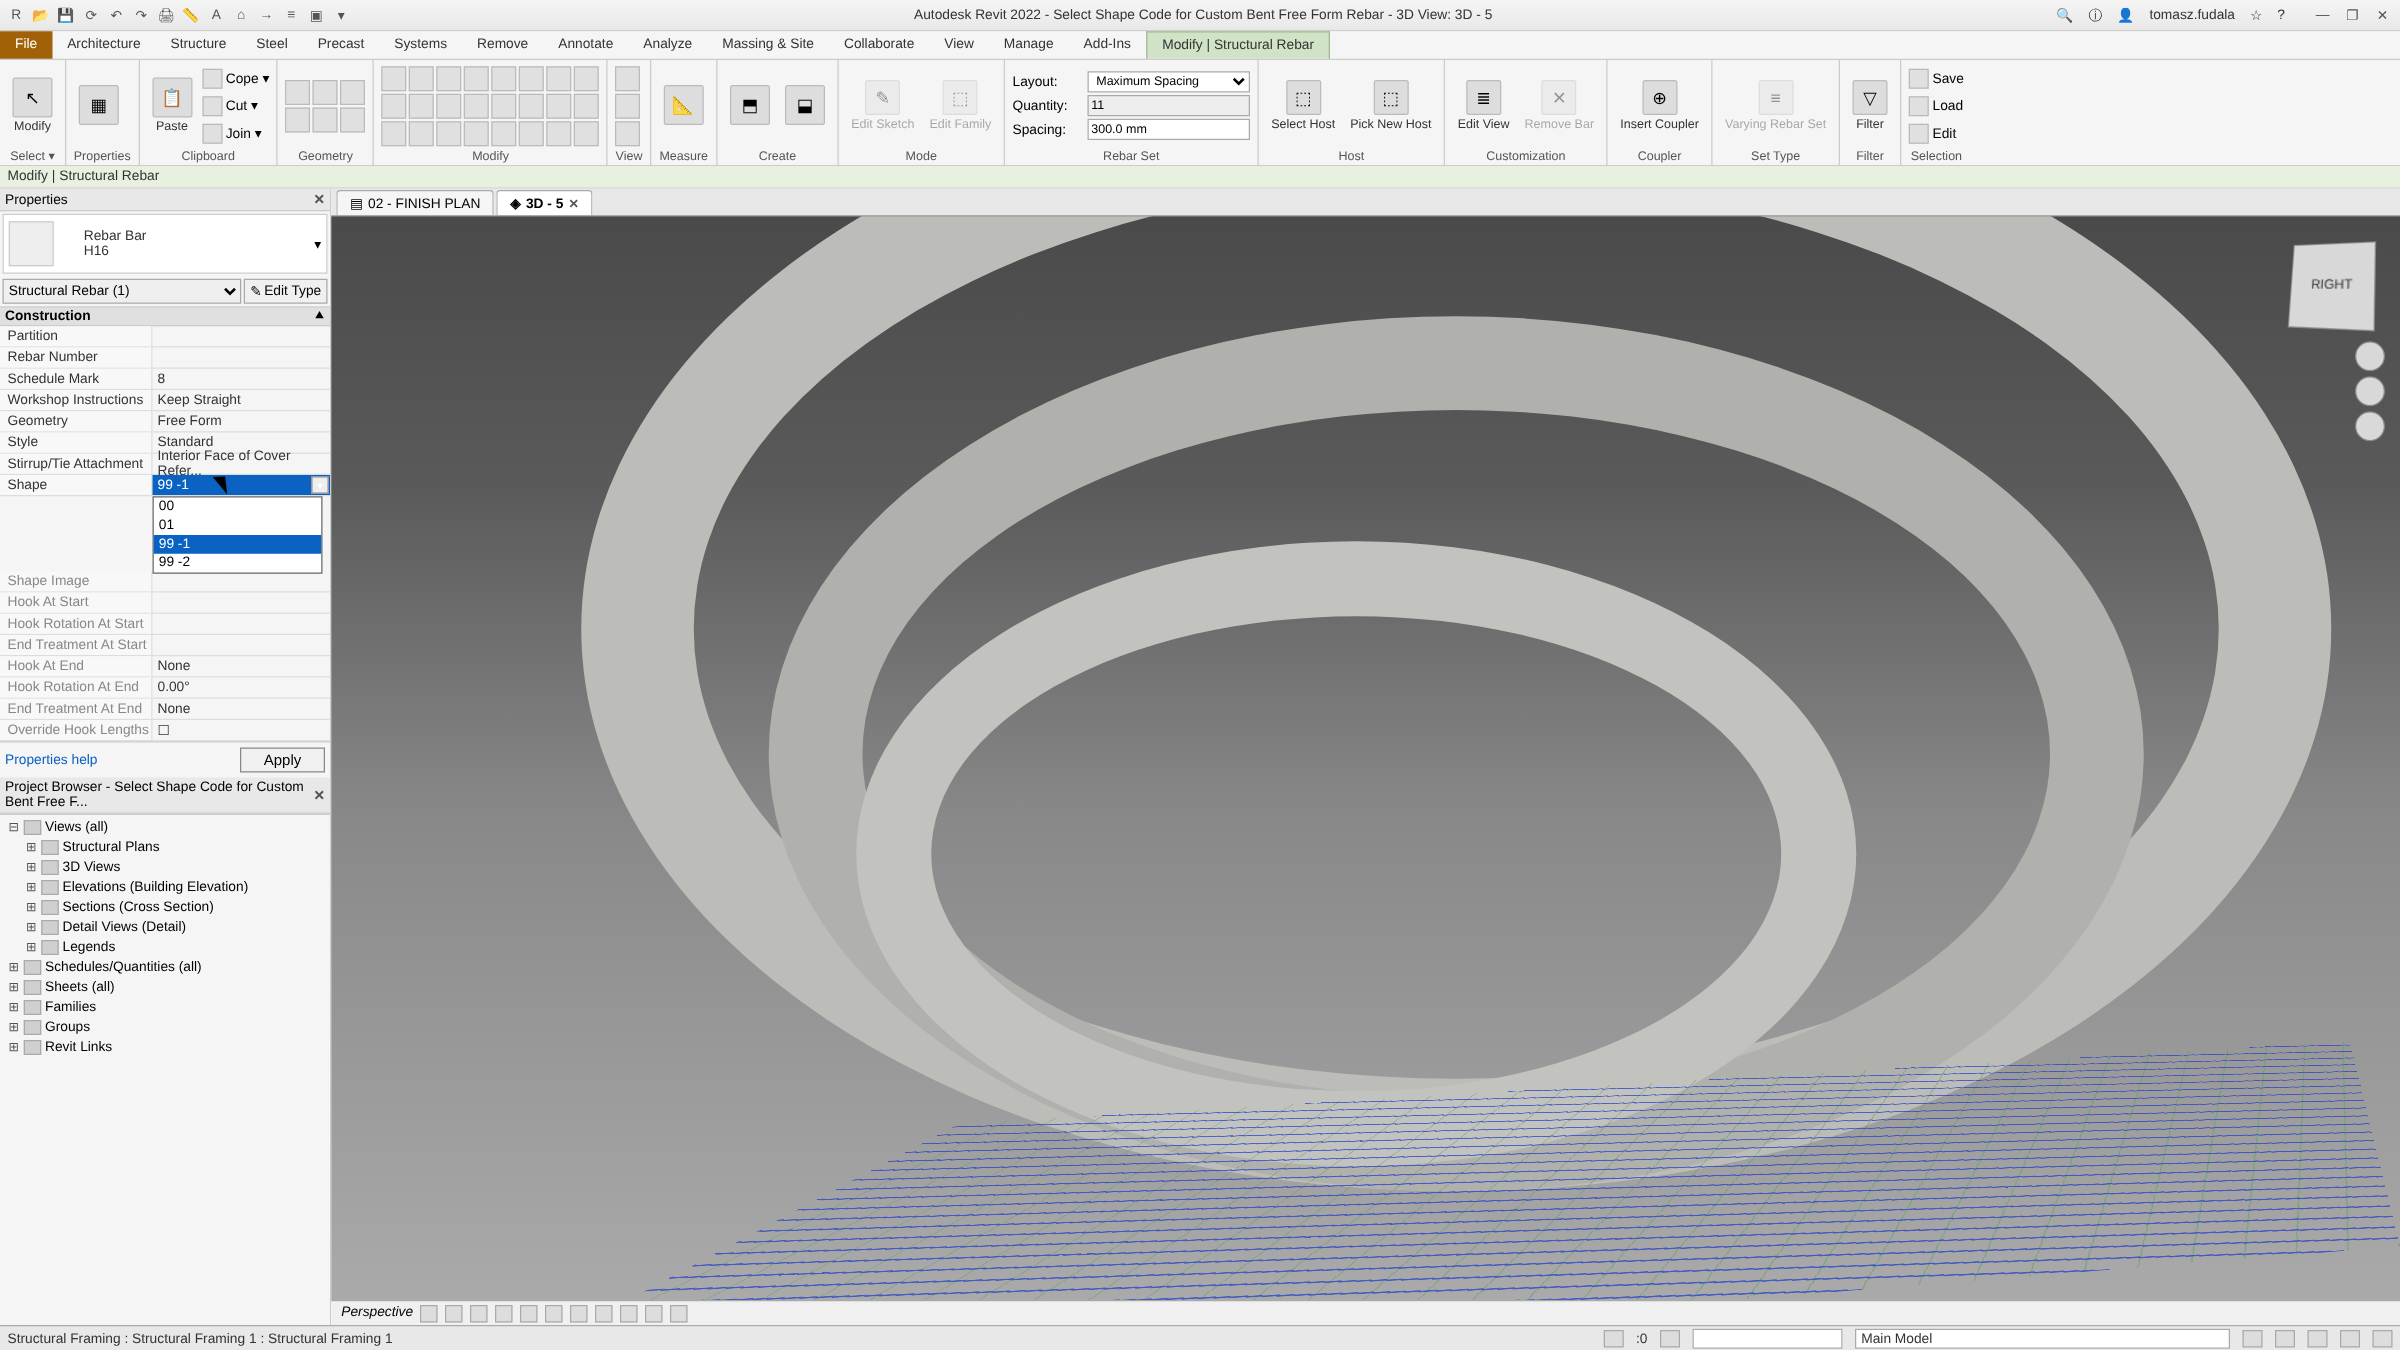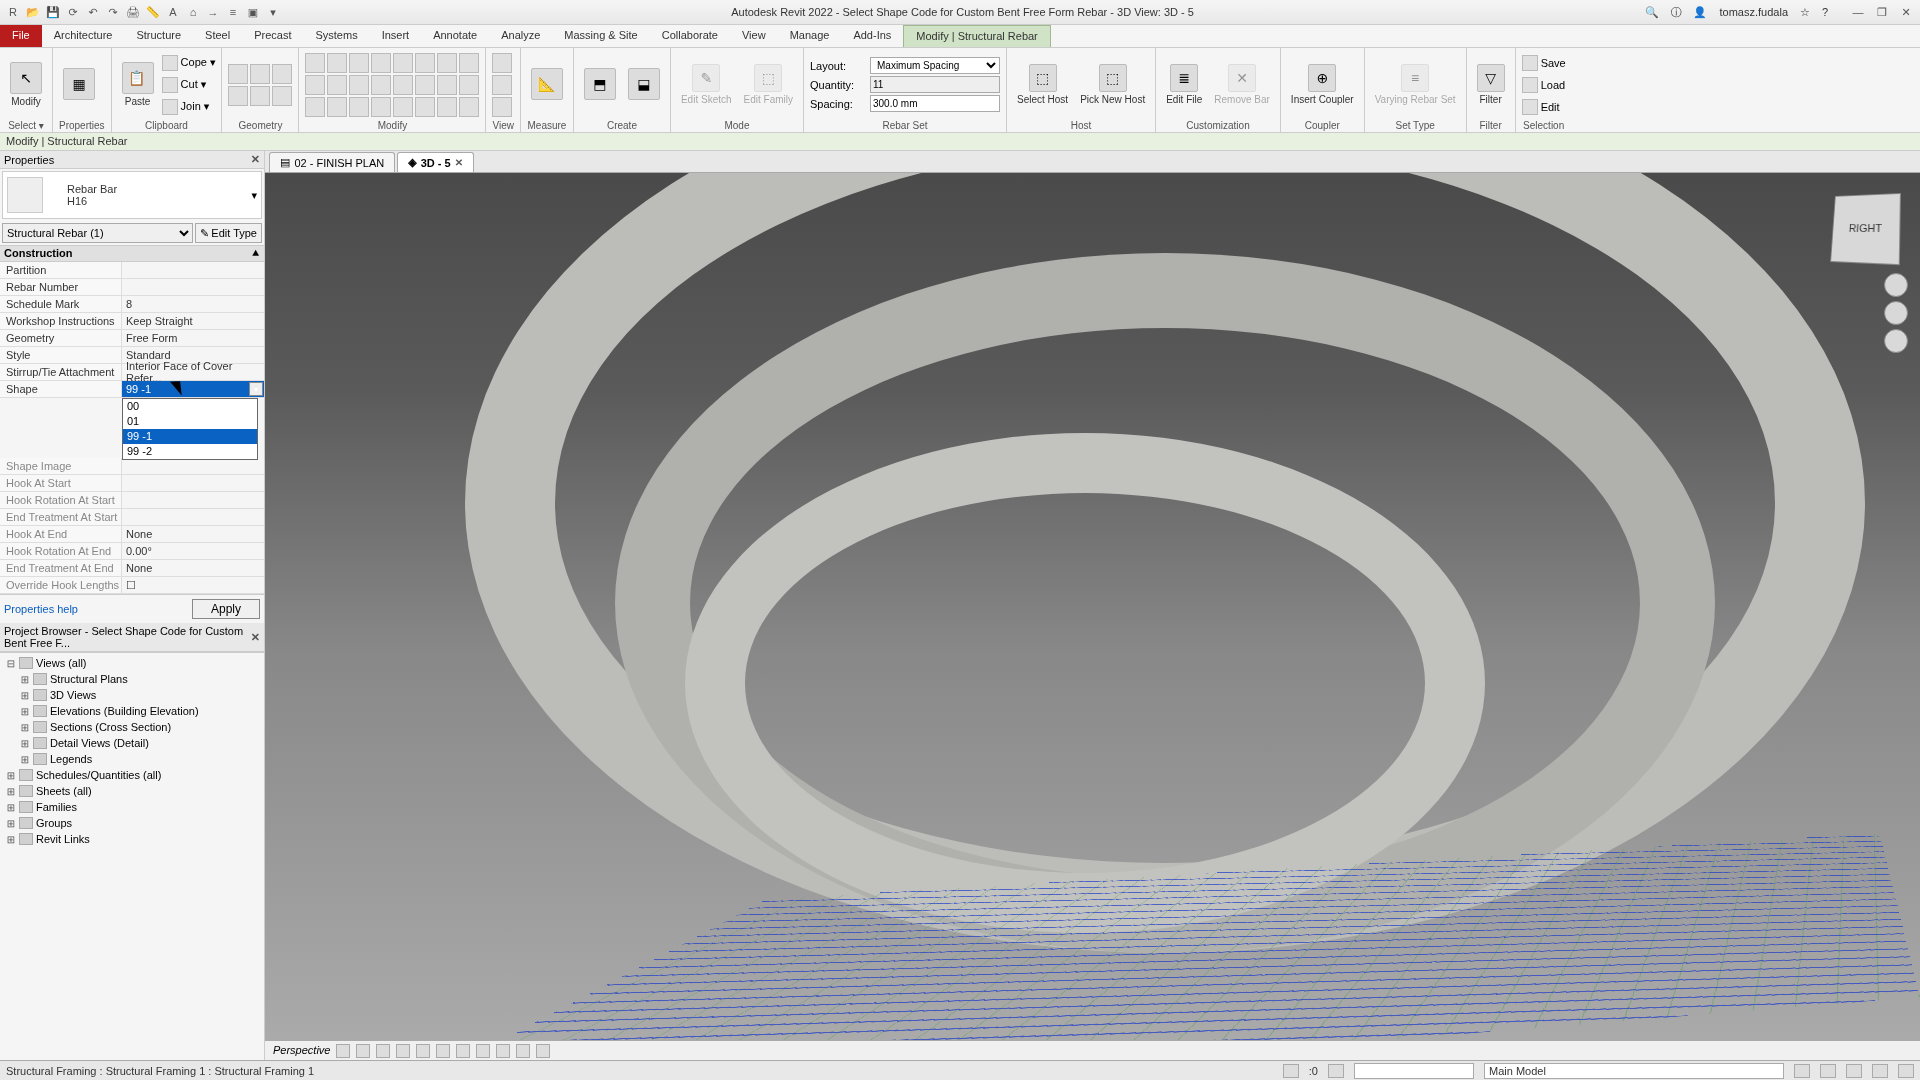--- a/index.html
+++ b/index.html
@@ -8,21 +8,21 @@
 .titlebar .qat { display:flex; gap:2px; align-items:center;}
 .titlebar .qat span { width:18px; height:18px; display:inline-flex; align-items:center; justify-content:center; color:#555;}
 .titlebar .title { flex:1; text-align:center; color:#333;}
 .titlebar .right { display:flex; gap:8px; align-items:center; color:#333;}
 .titlebar .right span { padding:0 2px;}
 .win-controls { display:flex; gap:4px; margin-left:10px;}
 .win-controls span{ width:20px; text-align:center; color:#555;}
 
 .ribbon-tabs { height:23px; background:#f5f5f5; display:flex; border-bottom:1px solid #ccc;}
 .ribbon-tabs .tab { padding:4px 12px; color:#333; cursor:default;}
-.ribbon-tabs .tab.file { background:#b91c1c; color:#fff;}
+.ribbon-tabs .tab.file { background:#a16207; color:#fff;}
 .ribbon-tabs .tab.active { background:#d1e3c7; border:1px solid #a0b890; border-bottom:none;}
 
 .ribbon { height:85px; background:#f5f5f5; display:flex; border-bottom:1px solid #ccc;}
 .panel { border-right:1px solid #ccc; display:flex; flex-direction:column; padding:2px 6px 0 6px;}
 .panel .content { flex:1; display:flex; align-items:center; gap:4px;}
 .panel .label { text-align:center; font-size:10px; color:#555; padding:1px 0;}
 .rbtn { display:flex; flex-direction:column; align-items:center; padding:2px 4px; min-width:36px;}
 .rbtn .ic { width:28px; height:28px; background:#ddd; border:1px solid #bbb; border-radius:2px; margin-bottom:2px; display:flex; align-items:center; justify-content:center; font-size:14px;}
 .rbtn .ic.big { width:32px; height:32px;}
 .rbtn .txt { font-size:10px; color:#333; text-align:center; line-height:11px;}
@@ -138,21 +138,21 @@
   </div>
 </div>
 
 <div class="ribbon-tabs">
   <div class="tab file">File</div>
   <div class="tab">Architecture</div>
   <div class="tab">Structure</div>
   <div class="tab">Steel</div>
   <div class="tab">Precast</div>
   <div class="tab">Systems</div>
-  <div class="tab">Insert</div>
+  <div class="tab">Remove</div>
   <div class="tab">Annotate</div>
   <div class="tab">Analyze</div>
   <div class="tab">Massing &amp; Site</div>
   <div class="tab">Collaborate</div>
   <div class="tab">View</div>
   <div class="tab">Manage</div>
   <div class="tab">Add-Ins</div>
   <div class="tab active">Modify | Structural Rebar</div>
 </div>
 
@@ -310,21 +310,21 @@
           <div class="ic">⬚</div>
           <div class="txt">Pick New Host</div>
         </div>
     </div>
     <div class="label">Host</div>
   </div>
   <div class="panel">
     <div class="content">
       <div class="rbtn">
           <div class="ic">≣</div>
-          <div class="txt">Edit File</div>
+          <div class="txt">Edit View</div>
         </div>
       <div class="rbtn" style="opacity:0.4;">
           <div class="ic">✕</div>
           <div class="txt">Remove Bar</div>
         </div>
     </div>
     <div class="label">Customization</div>
   </div>
   <div class="panel">
     <div class="content">

